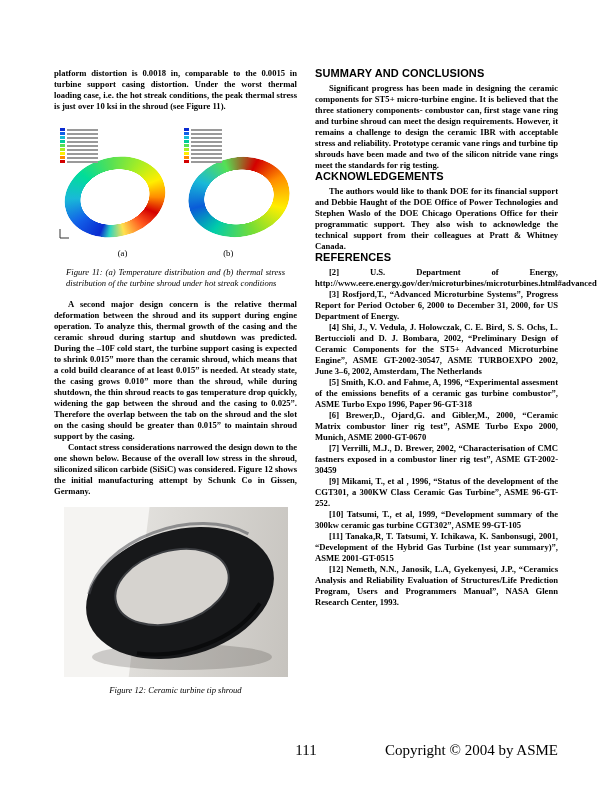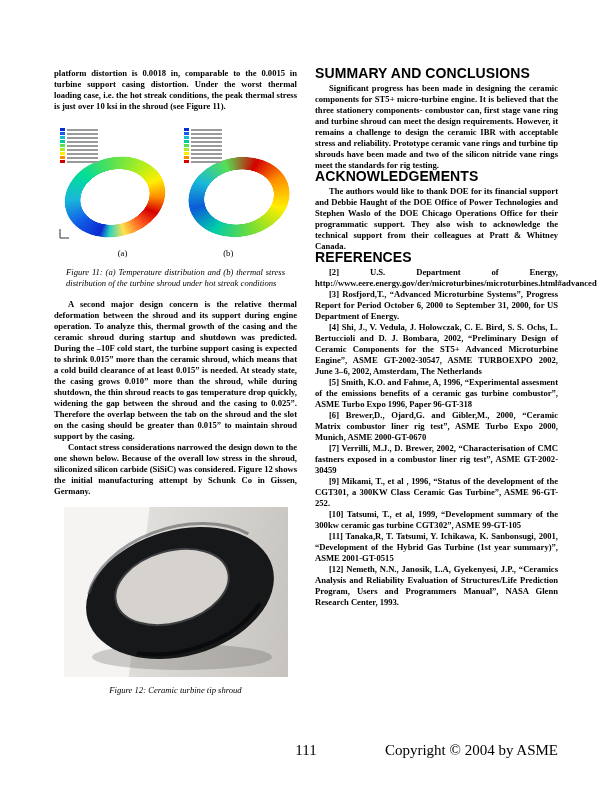--- a/index.html
+++ b/index.html
@@ -6,21 +6,21 @@
   body{
     width:612px;height:792px;background:#ffffff;position:relative;
     font-family:"Liberation Serif", serif;color:#000;overflow:hidden;
   }
   .page{position:absolute;inset:0;padding:68px 54px 60px;box-sizing:border-box;}
   .columns{display:flex;gap:18px;}
   .col{flex:1;min-width:0;font-size:8.6px;line-height:11px;text-align:justify;}
   p.body{margin:0;text-indent:14px;font-weight:bold;}
   p.noindent{text-indent:0;}
   h3.head{
-    font-family:"Liberation Sans", sans-serif;font-size:14px;font-weight:bold;
+    font-family:"Liberation Sans", sans-serif;font-size:11px;font-weight:bold;
     margin:0 0 4px;text-align:left;letter-spacing:0.1px;
   }
   .section-gap{margin-top:12px;}
   
   .fig11{display:flex;justify-content:center;gap:8px;margin:8px 0 0;}
   .plot{width:116px;height:126px;position:relative;background:#fff;}
   .legend{
     position:absolute;top:2px;left:2px;width:38px;padding:2px;
     display:flex;flex-direction:column;gap:1px;z-index:2;
   }
@@ -199,21 +199,21 @@
 
     <div class="col">
       <h3 class="head">SUMMARY AND CONCLUSIONS</h3>
       <p class="body">Significant progress has been made in designing the ceramic components for ST5+ micro-turbine engine. It is believed that the three stationery components- combustor can, first stage vane ring and turbine shroud can meet the design requirements. However, it remains a challenge to design the ceramic IBR with acceptable stress and reliability. Prototype ceramic vane rings and turbine tip shrouds have been made and two of the silicon nitride vane rings meet the standards for rig testing.</p>
 
       <h3 class="head section-gap">ACKNOWLEDGEMENTS</h3>
       <p class="body">The authors would like to thank DOE for its financial support and Debbie Haught of the DOE Office of Power Technologies and Stephen Waslo of the DOE Chicago Operations Office for their programmatic support.  They also wish to acknowledge the technical support from their colleagues at Pratt &amp; Whitney Canada.</p>
 
       <h3 class="head section-gap">REFERENCES</h3>
       <p class="body">[2] U.S. Department of Energy, http://www.eere.energy.gov/der/microturbines/microturbines.html#advanced</p>
-      <p class="body">[3] Rosfjord,T., “Advanced Microturbine Systems”, Progress Report for Period October 6, 2000 to September 31, 2000, for US Department of Energy.</p>
+      <p class="body">[3] Rosfjord,T., “Advanced Microturbine Systems”, Progress Report for Period October 6, 2000 to December 31, 2000, for US Department of Energy.</p>
       <p class="body">[4] Shi, J., V. Vedula, J. Holowczak, C. E. Bird, S. S. Ochs, L. Bertuccioli and D. J. Bombara, 2002, “Preliminary Design of Ceramic Components for the ST5+ Advanced Microturbine Engine”, ASME GT-2002-30547, ASME TURBOEXPO 2002, June 3–6, 2002, Amsterdam, The Netherlands</p>
       <p class="body">[5] Smith, K.O. and Fahme, A, 1996, “Experimental assesment of the emissions benefits of a ceramic gas turbine combustor”, ASME Turbo Expo 1996, Paper 96-GT-318</p>
       <p class="body">[6] Brewer,D., Ojard,G. and Gibler,M., 2000, “Ceramic Matrix combustor liner rig test”, ASME Turbo Expo 2000, Munich, ASME 2000-GT-0670</p>
       <p class="body">[7] Verrilli, M.J., D. Brewer, 2002, “Characterisation of CMC fastners exposed in a combustor liner rig test”, ASME GT-2002-30459</p>
       <p class="body">[9] Mikami, T., et al , 1996, “Status of the development of the CGT301, a 300KW Class Ceramic Gas Turbine”,  ASME 96-GT-252.</p>
       <p class="body">[10] Tatsumi, T., et al, 1999, “Development summary of the 300kw ceramic gas turbine CGT302”, ASME 99-GT-105</p>
       <p class="body">[11] Tanaka,R, T. Tatsumi, Y. Ichikawa, K. Sanbonsugi, 2001, “Development of the Hybrid Gas Turbine (1st year summary)”, ASME 2001-GT-0515</p>
       <p class="body">[12] Nemeth, N.N., Janosik, L.A, Gyekenyesi, J.P., “Ceramics Analysis and Reliability Evaluation of Structures/Life Prediction Program, Users and Programmers Manual”, NASA Glenn Research Center, 1993.</p>
     </div>
   </div>

